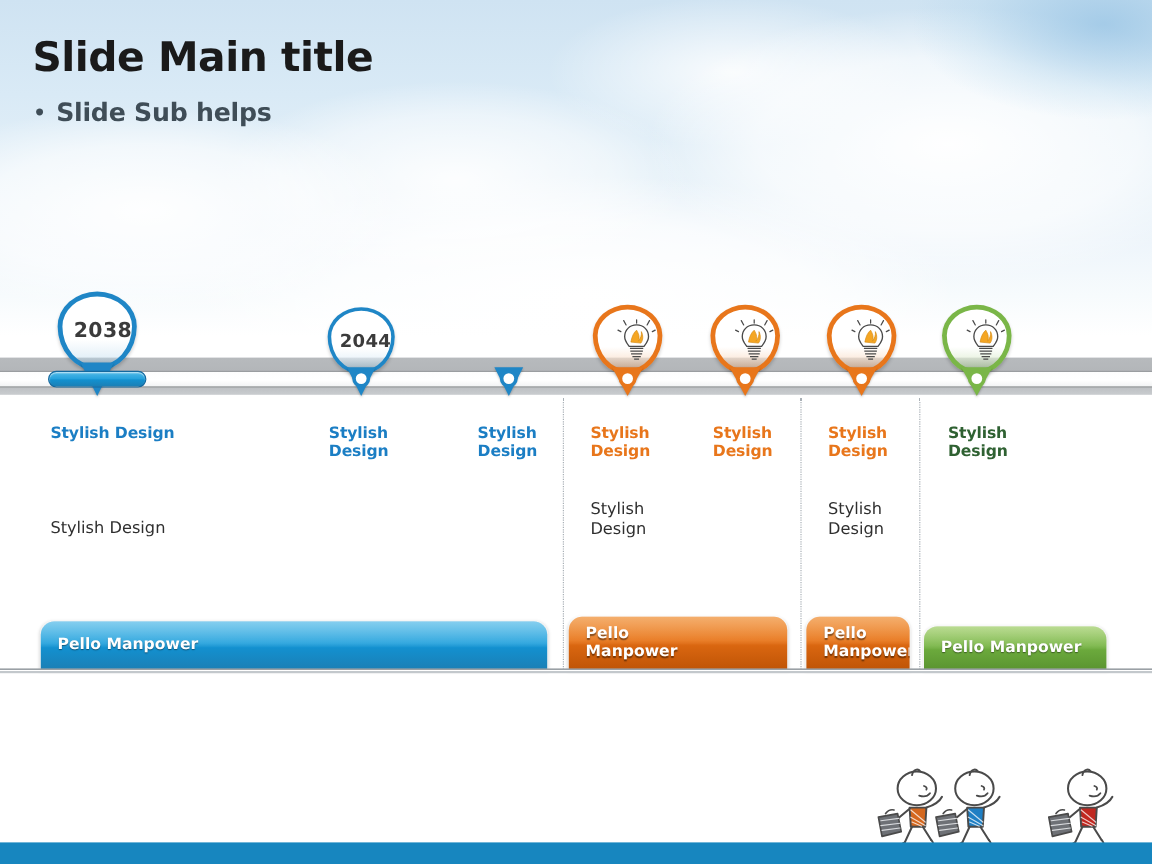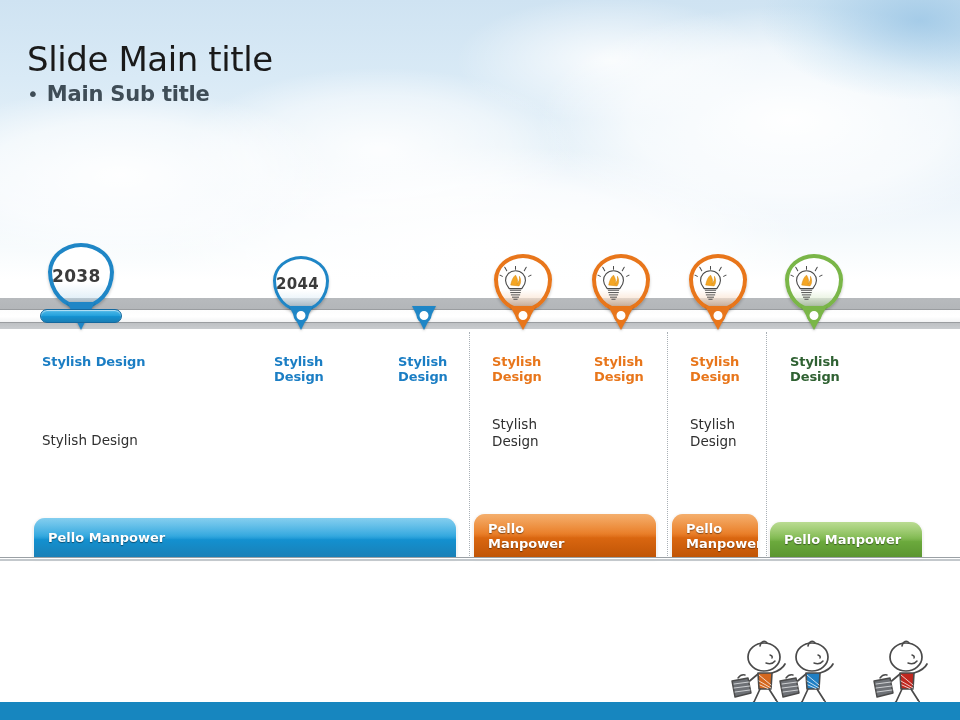--- a/index.html
+++ b/index.html
@@ -37,24 +37,23 @@
          #ffffff 100%);
   }
   .sky-blue-patch {
     position: absolute; right: 0; top: 0; width: 340px; height: 150px;
     background: radial-gradient(ellipse 200px 100px at 300px 20px, rgba(150,195,228,0.75) 0%, rgba(170,210,235,0.25) 55%, rgba(255,255,255,0) 80%);
   }
 
   
   .main-title {
     position: absolute; left: 27px; top: 28px;
-    font-size: 34px; font-weight: normal; color: #1a1a1a;
+    font-size: 34px; font-weight: bold; color: #1a1a1a;
     letter-spacing: -0.4px;
     font-family: "DejaVu Sans", "Liberation Sans", sans-serif;
-    margin-top: 11px;
   }
   .sub-row {
     position: absolute; left: 27px; top: 82px;
     display: flex; align-items: baseline; gap: 8px;
   }
   .sub-bullet { font-size: 20px; color: #3f4d57; line-height: 1; }
   .sub-title {
     font-size: 21px; font-weight: bold; color: #3f4d57;
     letter-spacing: -0.2px;
   }
@@ -79,21 +78,21 @@
 
   
   .marker {
     position: absolute;
     transform: translateX(-50%);
   }
   .pin {
     position: relative;
     border-radius: 50% 50% 50% 50% / 44% 44% 56% 56%;
     background: #ffffff;
-    display: flex; align-items: center; justify-content: flex-start;
+    display: flex; align-items: center; justify-content: flex-end;
   }
   .pin::after {  
     content: "";
     position: absolute; left: 50%; bottom: -1px;
     transform: translateX(-50%);
     width: 0; height: 0;
   }
   .pin-label {
     font-size: 16px; font-weight: bold; color: #3b3b3b;
     letter-spacing: 0.3px;
@@ -174,21 +173,21 @@
 <body>
 
 <div id="slide">
 
   <div class="sky"></div>
   <div class="sky-blue-patch"></div>
 
   <div class="main-title">Slide Main title</div>
   <div class="sub-row">
     <span class="sub-bullet">•</span>
-    <span class="sub-title">Main Sub title</span>
+    <span class="sub-title">Slide Sub helps</span>
   </div>
 
   <div class="timeline-band"></div>
   <div class="timeline-channel"></div>
   <div id="markers-layer">
       <div class="marker" style="left: 81px; top: 243px; width: 66px; height: 87px;">
         <div class="pin" style="width: 66px; height: 66px; border: 4px solid rgb(31, 134, 198); background: linear-gradient(rgb(255, 255, 255) 0%, rgb(255, 255, 255) 62%, rgba(31, 134, 198, 0.18) 100%); box-shadow: rgba(0, 0, 0, 0.2) 0px 2px 3px;">
           <span class="pin-label" style="font-size: 17px;">2038</span>
         </div>
         <div class="pin-tail" style="top: 59px; border-left: 14.5px solid transparent; border-right: 14.5px solid transparent; border-top: 28px solid rgb(31, 134, 198); filter: drop-shadow(rgba(0, 0, 0, 0.25) 0px 1px 1px);"></div>

